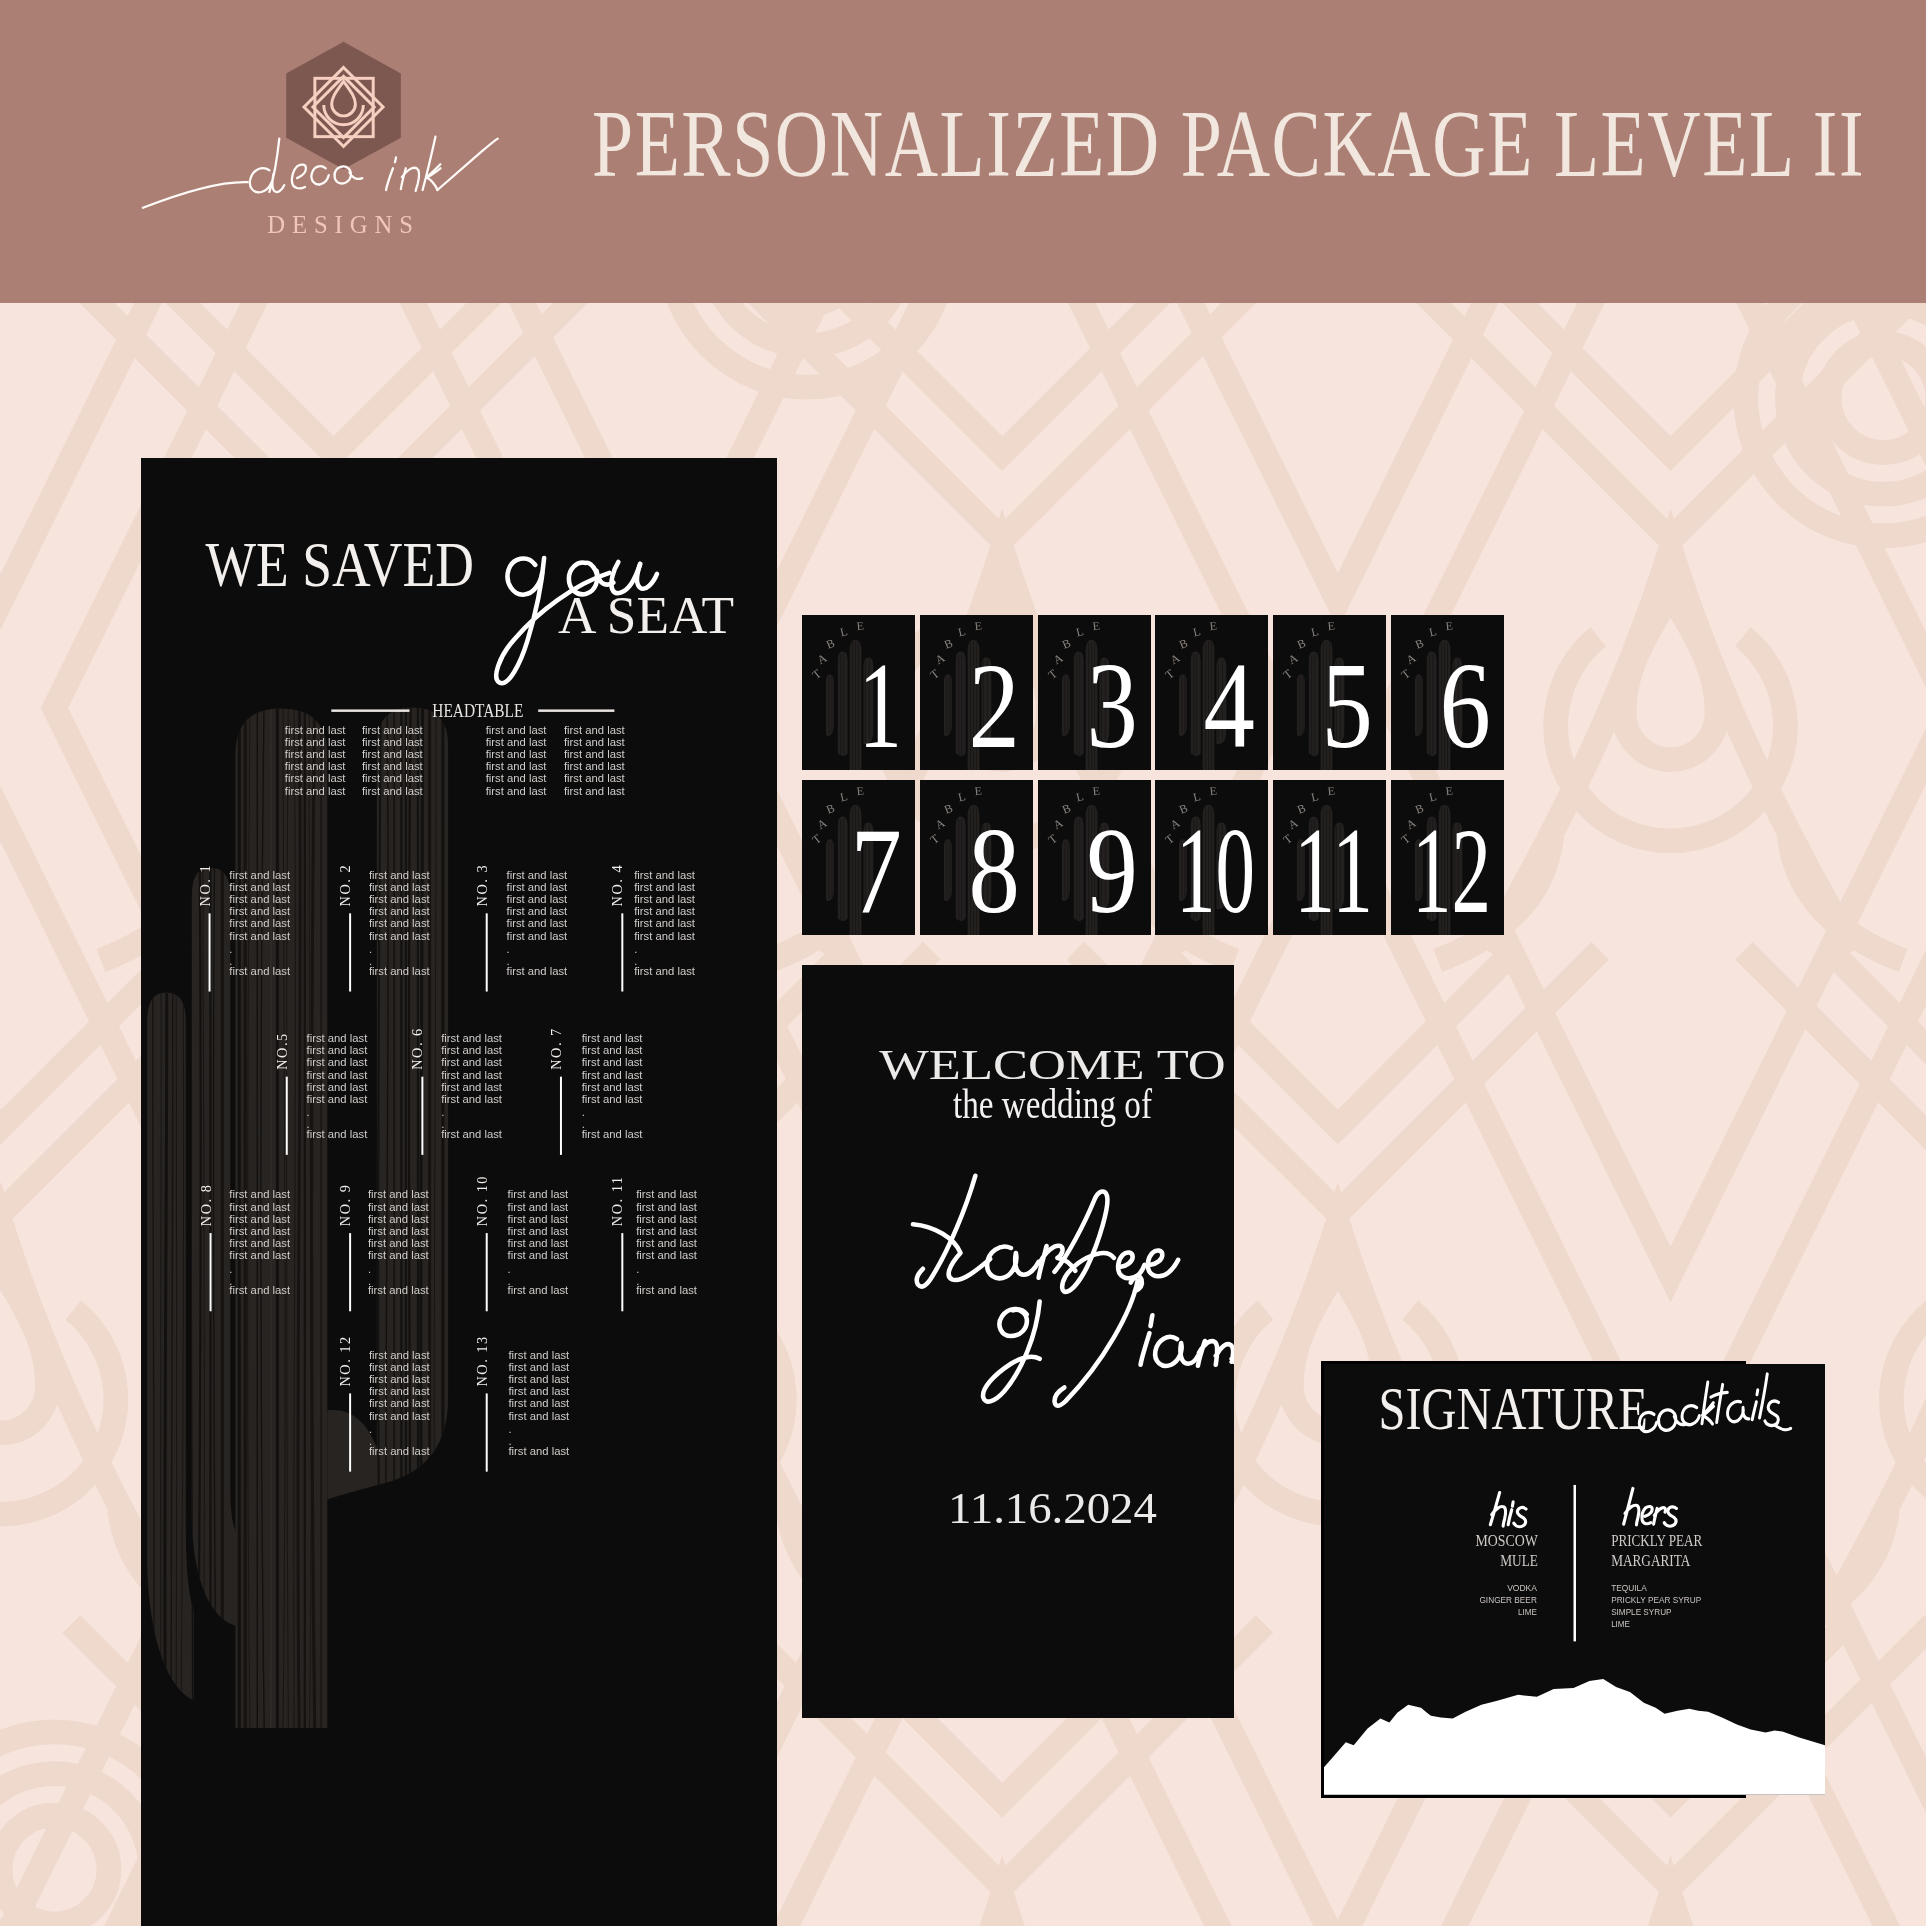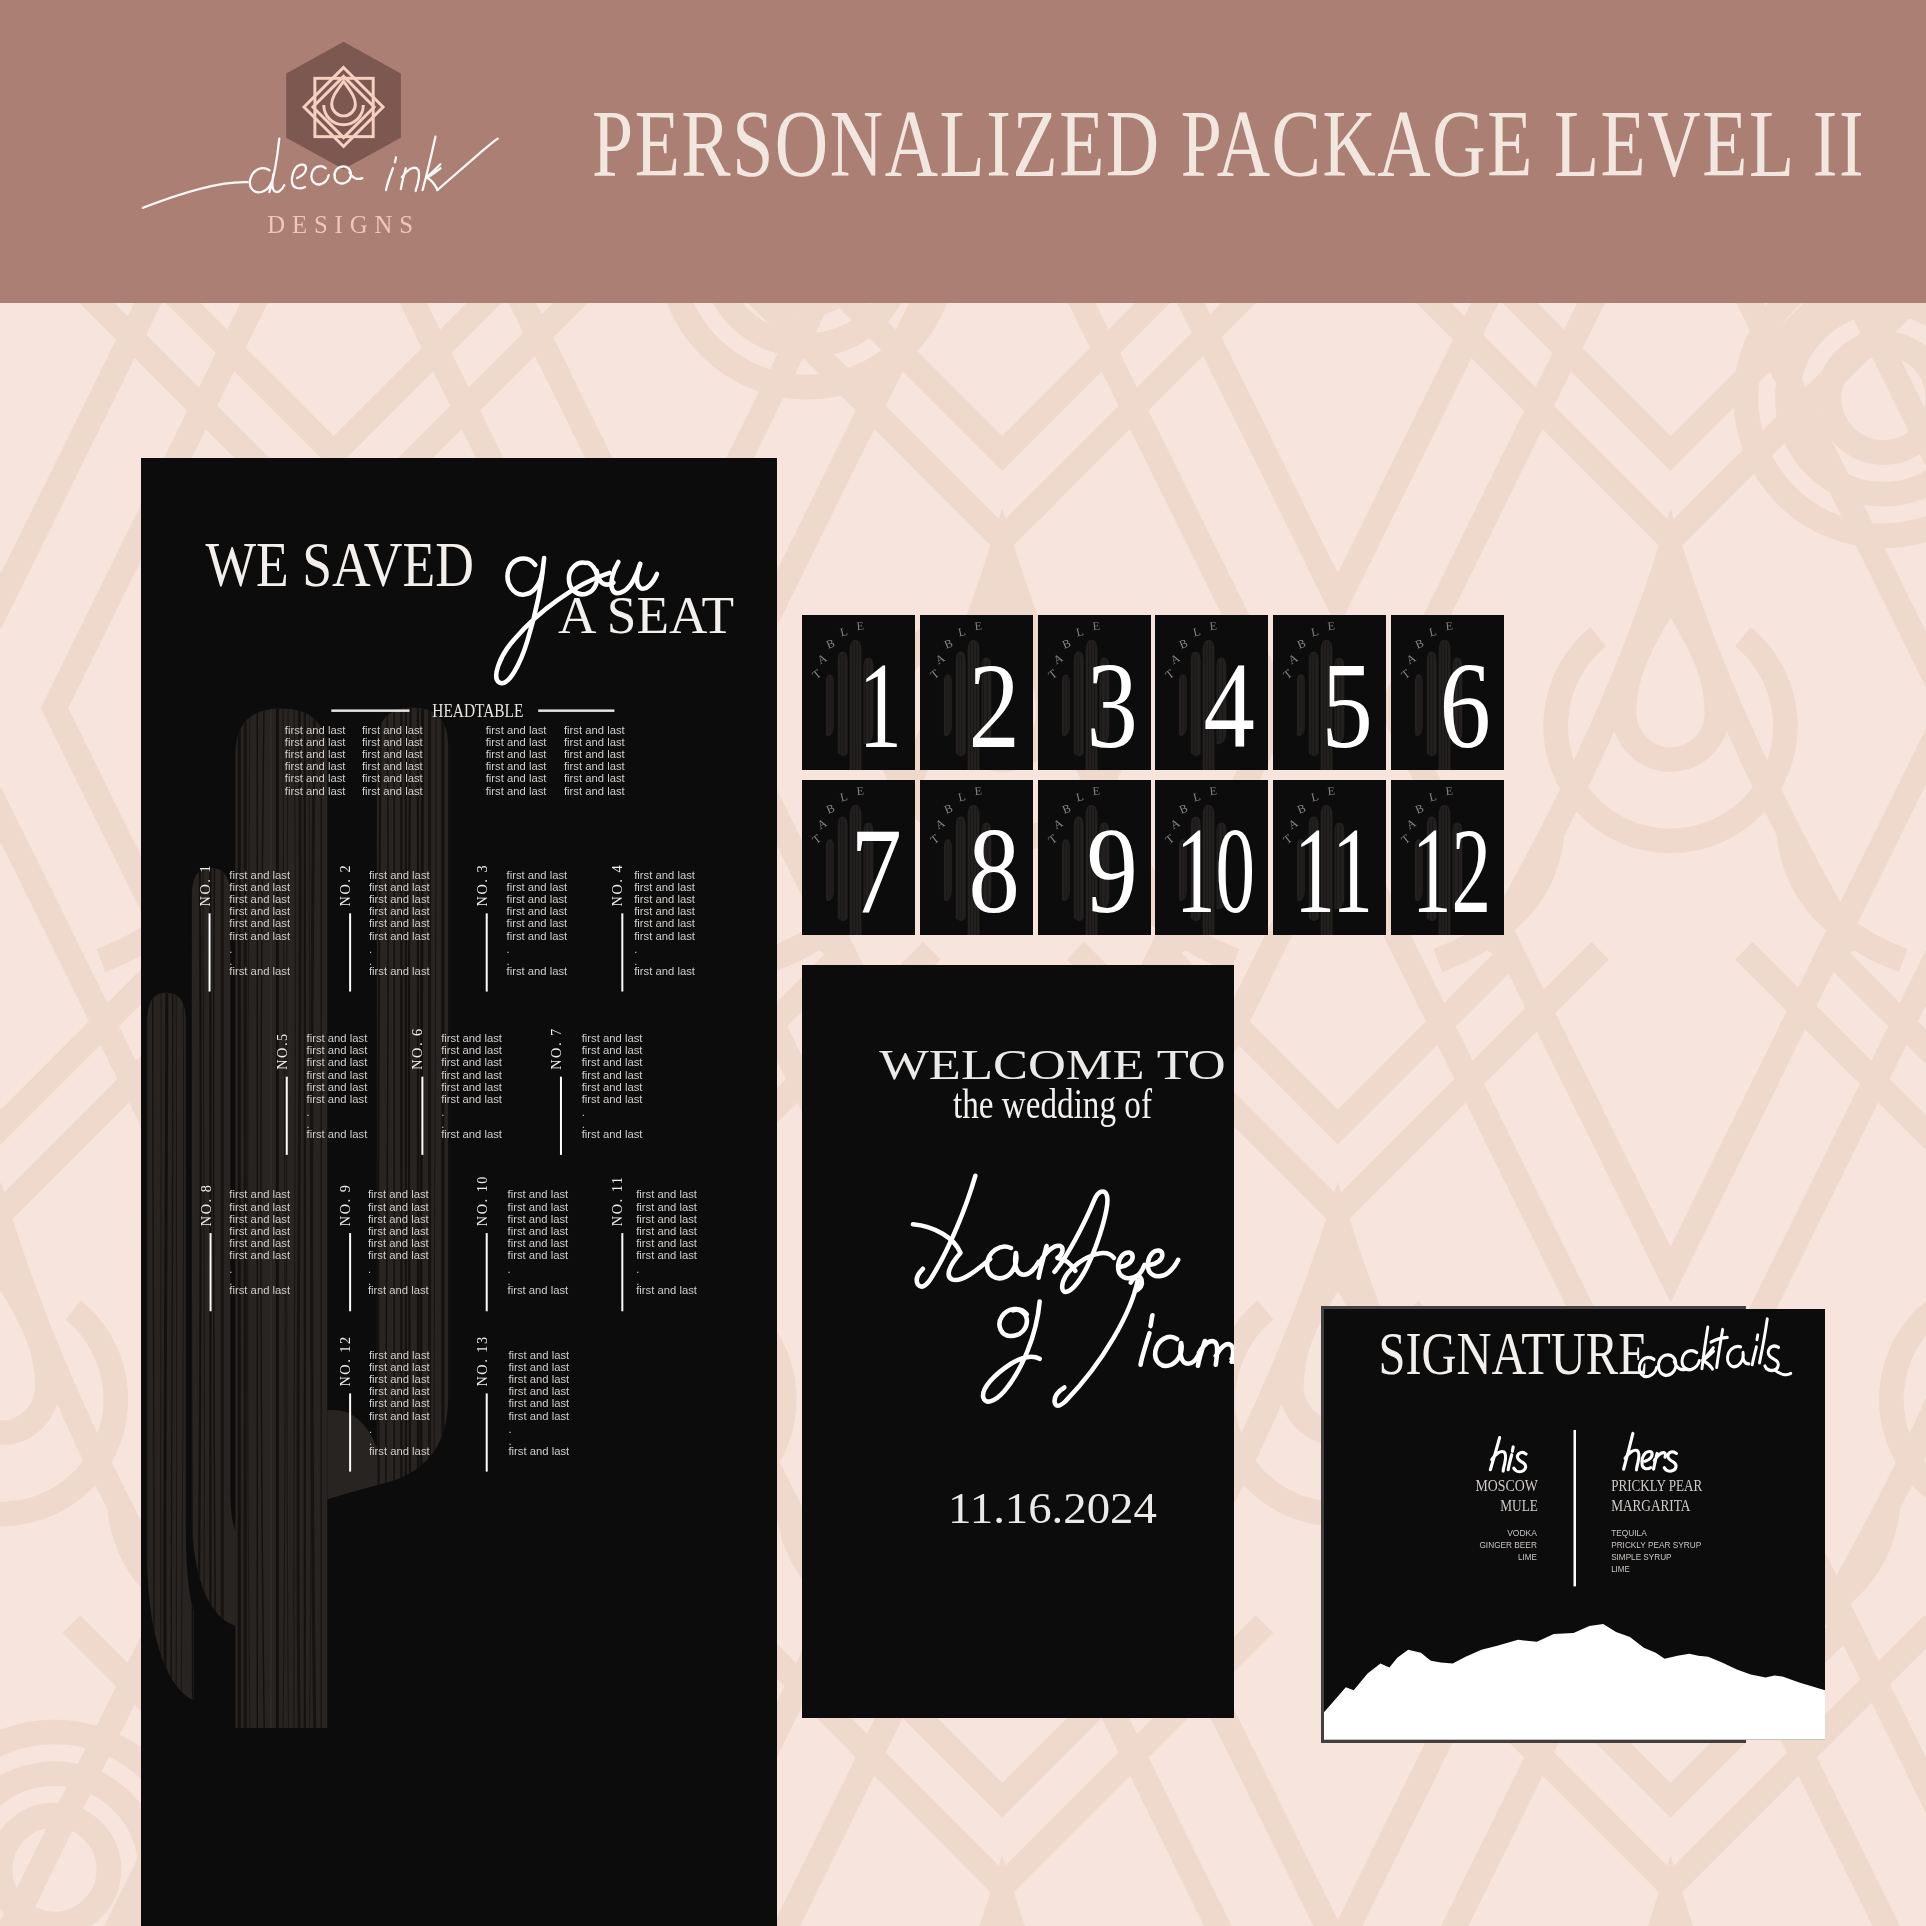--- a/index.html
+++ b/index.html
@@ -623,21 +623,21 @@
         <path d="M352,303 C358,302 364,298 364,293 C364,288 358,287 354,291 C349,296 348,305 351,310 C355,316 364,316 370,311 C375,307 378,302 380,298"></path>
         <path d="M227,353 C221,345 208,346 202,355 C196,364 201,375 211,375 C221,375 228,367 227,358 C226,351 219,347 213,349 M240,340 C237,374 222,410 204,431 C195,441 185,445 183,437 C181,428 194,414 211,403 C222,396 233,394 240,398"></path>
         <path d="M332,321 Q339,309 343,318 Q345,326 336,330 M339,319 C333,350 305,401 266,441 Q256,450 255,441 Q255,433 265,427"></path>
         <path d="M351,372 C347,385 343,397 342,404 M354,354 C353,357 353,361 352,365"></path>
         <path d="M379,378 C370,372 359,379 357,390 C355,401 364,408 373,404 C381,400 385,390 383,382 M383,382 C381,393 383,403 390,403 C394,403 398,399 400,395"></path>
         <path d="M407,380 C404,389 401,398 400,405 M401,392 C406,383 413,378 417,381 C420,383 420,390 418,404 M418,395 C423,386 429,381 433,384 C436,386 436,393 434,401 M434,398 C436,403 441,402 444,395 C446,390 447,385 446,381"></path>
       </g>
       <text x="253" y="564" text-anchor="middle" font-family="Liberation Serif" font-size="44" textLength="211" lengthAdjust="spacingAndGlyphs" fill="#eceae8">11.16.2024</text>
     </svg></div>
 
-<div class="abs" style="left:1321px;top:1306px;width:425px;height:437px;background:#404040">
+<div class="abs" style="left:1321px;top:1361px;width:425px;height:437px;background:#000000">
     <div class="abs black" style="left:3px;top:3px;width:501px;height:431px;overflow:hidden;font-family:'Liberation Sans',sans-serif"><svg width="501" height="431" viewBox="0 0 506 435">
         <text x="55" y="66" font-family="Liberation Serif" font-size="61" textLength="272" lengthAdjust="spacingAndGlyphs" fill="#f2efec">SIGNATURE</text>
         <g stroke="#fff" stroke-width="2.8" fill="none" stroke-linecap="round" stroke-linejoin="round" transform="translate(394,52) scale(1.06,1.18) rotate(-4) translate(-394,-52)">
           <path d="M337,47 C332,43 325,45 323,51 C321,57 325,62 331,61 C335,60 338,57 339,54"></path>
           <path d="M350,44 C344,44 340,49 341,55 C342,61 348,63 353,60 C358,57 359,50 355,46 C353,44 351,44 350,44 M356,50 C358,56 362,59 367,57"></path>
           <path d="M378,44 C373,40 366,42 364,48 C362,54 366,59 372,58 C376,57 379,54 380,51"></path>
           <path d="M390,23 C387,35 384,48 382,58 M394,41 C390,45 386,49 383,51 C387,53 390,56 392,59 M383,51 C386,50 390,47 394,44"></path>
           <path d="M404,26 C401,37 398,49 396,58 M392,36 C397,34 403,33 408,33"></path>
           <path d="M420,42 C414,40 408,44 407,50 C406,56 411,60 416,58 C420,56 423,51 422,47 M422,47 C421,52 422,57 427,57"></path>
           <path d="M435,43 C433,49 431,54 430,58 M437,33 C437,34 436,36 436,37"></path>

